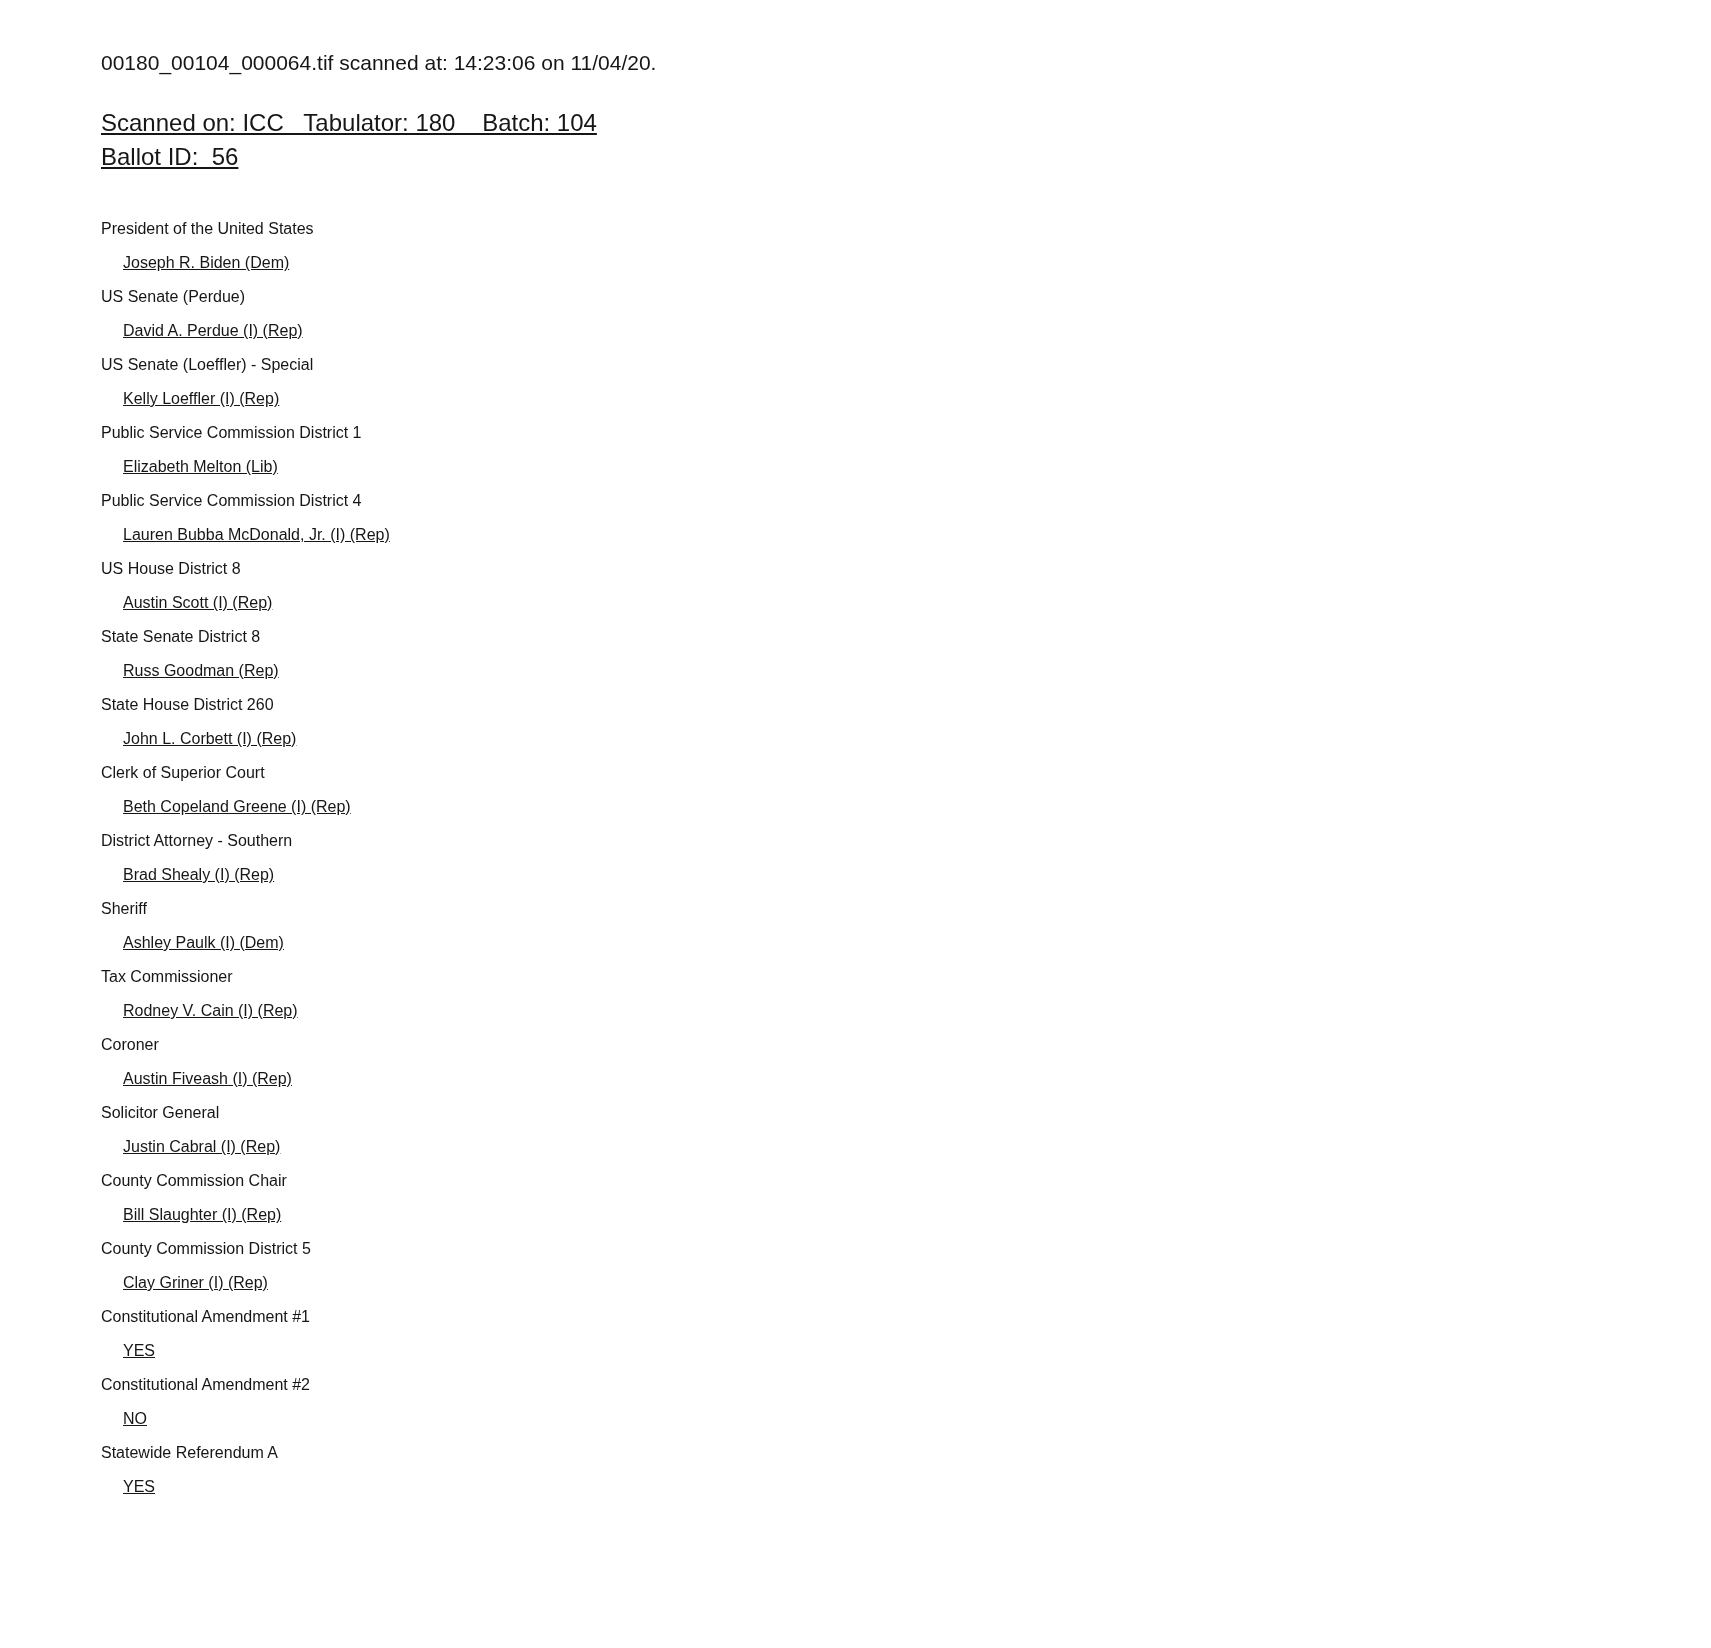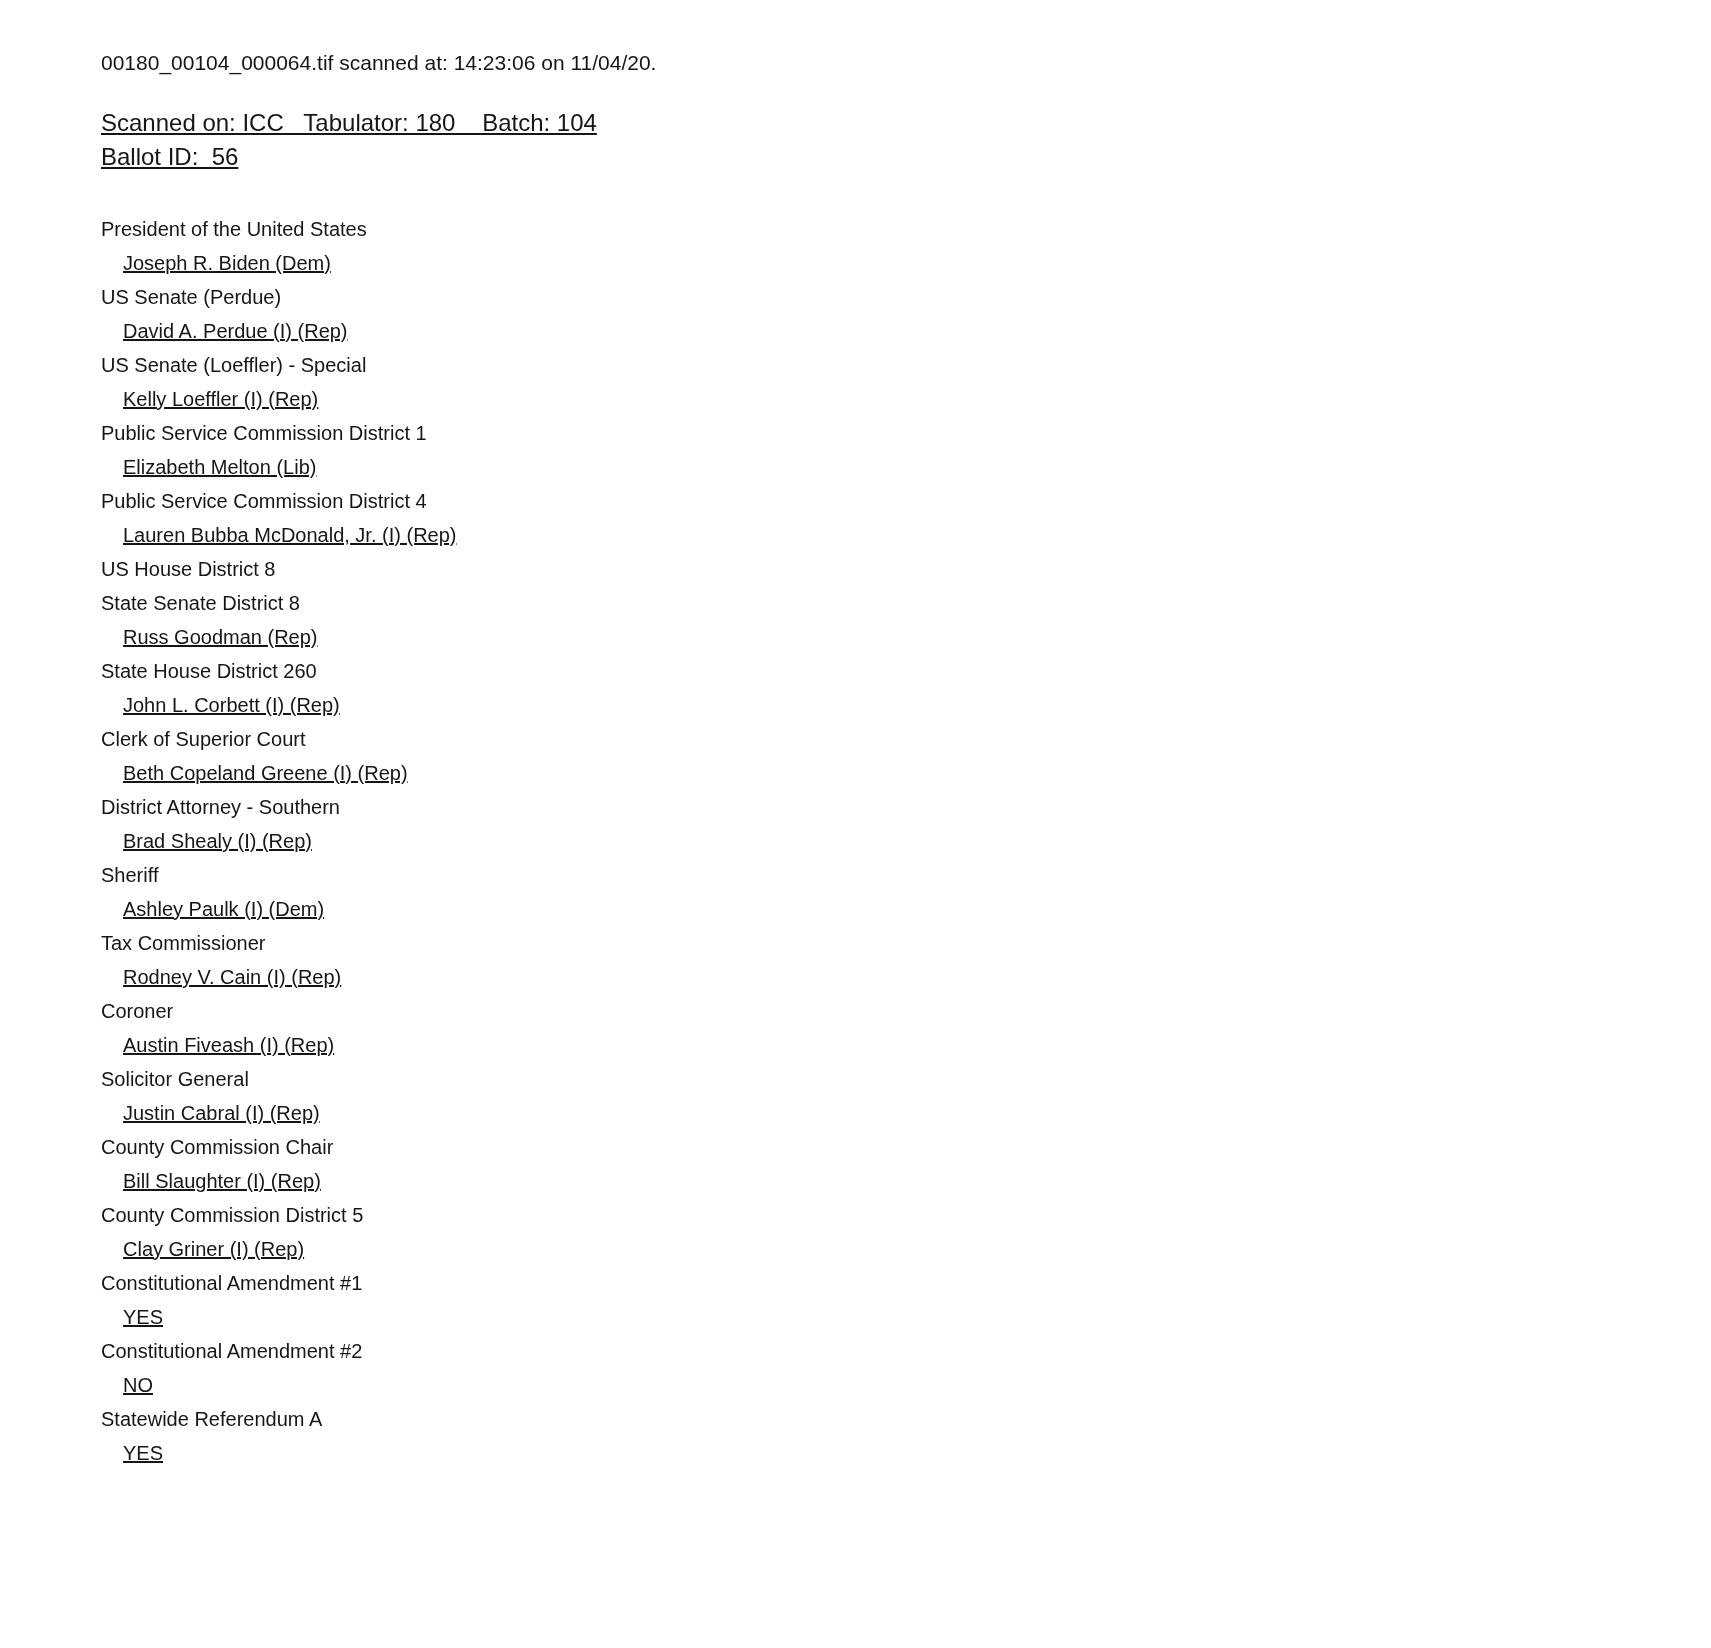--- a/index.html
+++ b/index.html
@@ -26,21 +26,21 @@
   .meta-line {
     font-size: 24px;
     line-height: 34px;
     white-space: pre;
     text-decoration: underline;
   }
   .meta-block {
     margin-bottom: 38px;
   }
   .contest-list {
-    font-size: 20px;
+    font-size: 16px;
     line-height: 34px;
   }
   .office-line {
     white-space: pre;
   }
   .selection-line {
     white-space: pre;
     padding-left: 22px;
     text-decoration: underline;
   }
@@ -78,20 +78,21 @@
     <div class="selection-line">Elizabeth Melton (Lib)</div>
   </div>
 
   <div>
     <div class="office-line">Public Service Commission District 4</div>
     <div class="selection-line">Lauren Bubba McDonald, Jr. (I) (Rep)</div>
   </div>
 
   <div>
     <div class="office-line">US House District 8</div>
+    <div class="selection-line">Austin Scott (I) (Rep)</div>
   </div>
 
   <div>
     <div class="office-line">State Senate District 8</div>
     <div class="selection-line">Russ Goodman (Rep)</div>
   </div>
 
   <div>
     <div class="office-line">State House District 260</div>
     <div class="selection-line">John L. Corbett (I) (Rep)</div>

